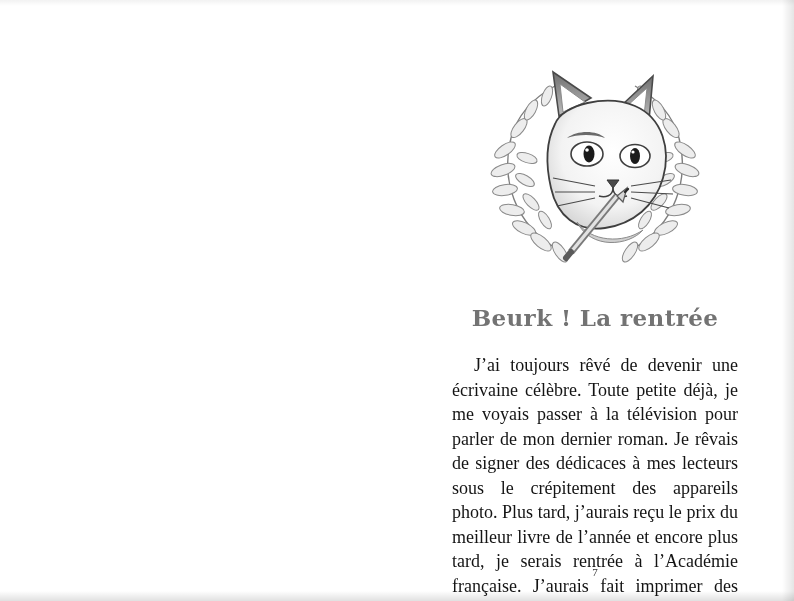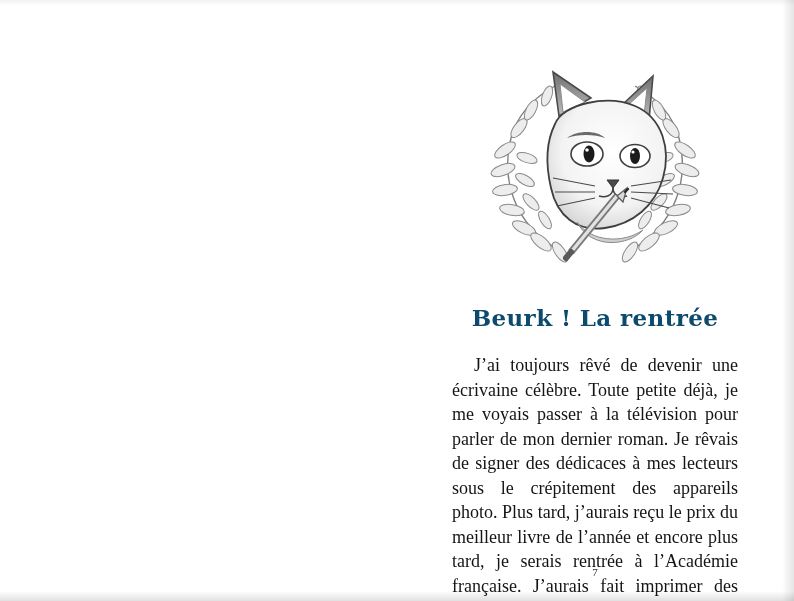--- a/index.html
+++ b/index.html
@@ -72,21 +72,21 @@
   }
 
   
   .chapter-title {
     margin: 28px 0 0 0;
     text-align: center;
     font-family: "DejaVu Serif", serif;
     font-weight: bold;
     font-size: 23px;
     letter-spacing: 0.4px;
-    color: #0c4a6e;
+    color: #737373;
   }
 
   
   .body-text {
     margin: 22px 0 0 0;
     font-family: "Liberation Serif", serif;
     font-size: 18px;
     line-height: 24.5px;
     text-align: justify;
     text-justify: inter-word;

